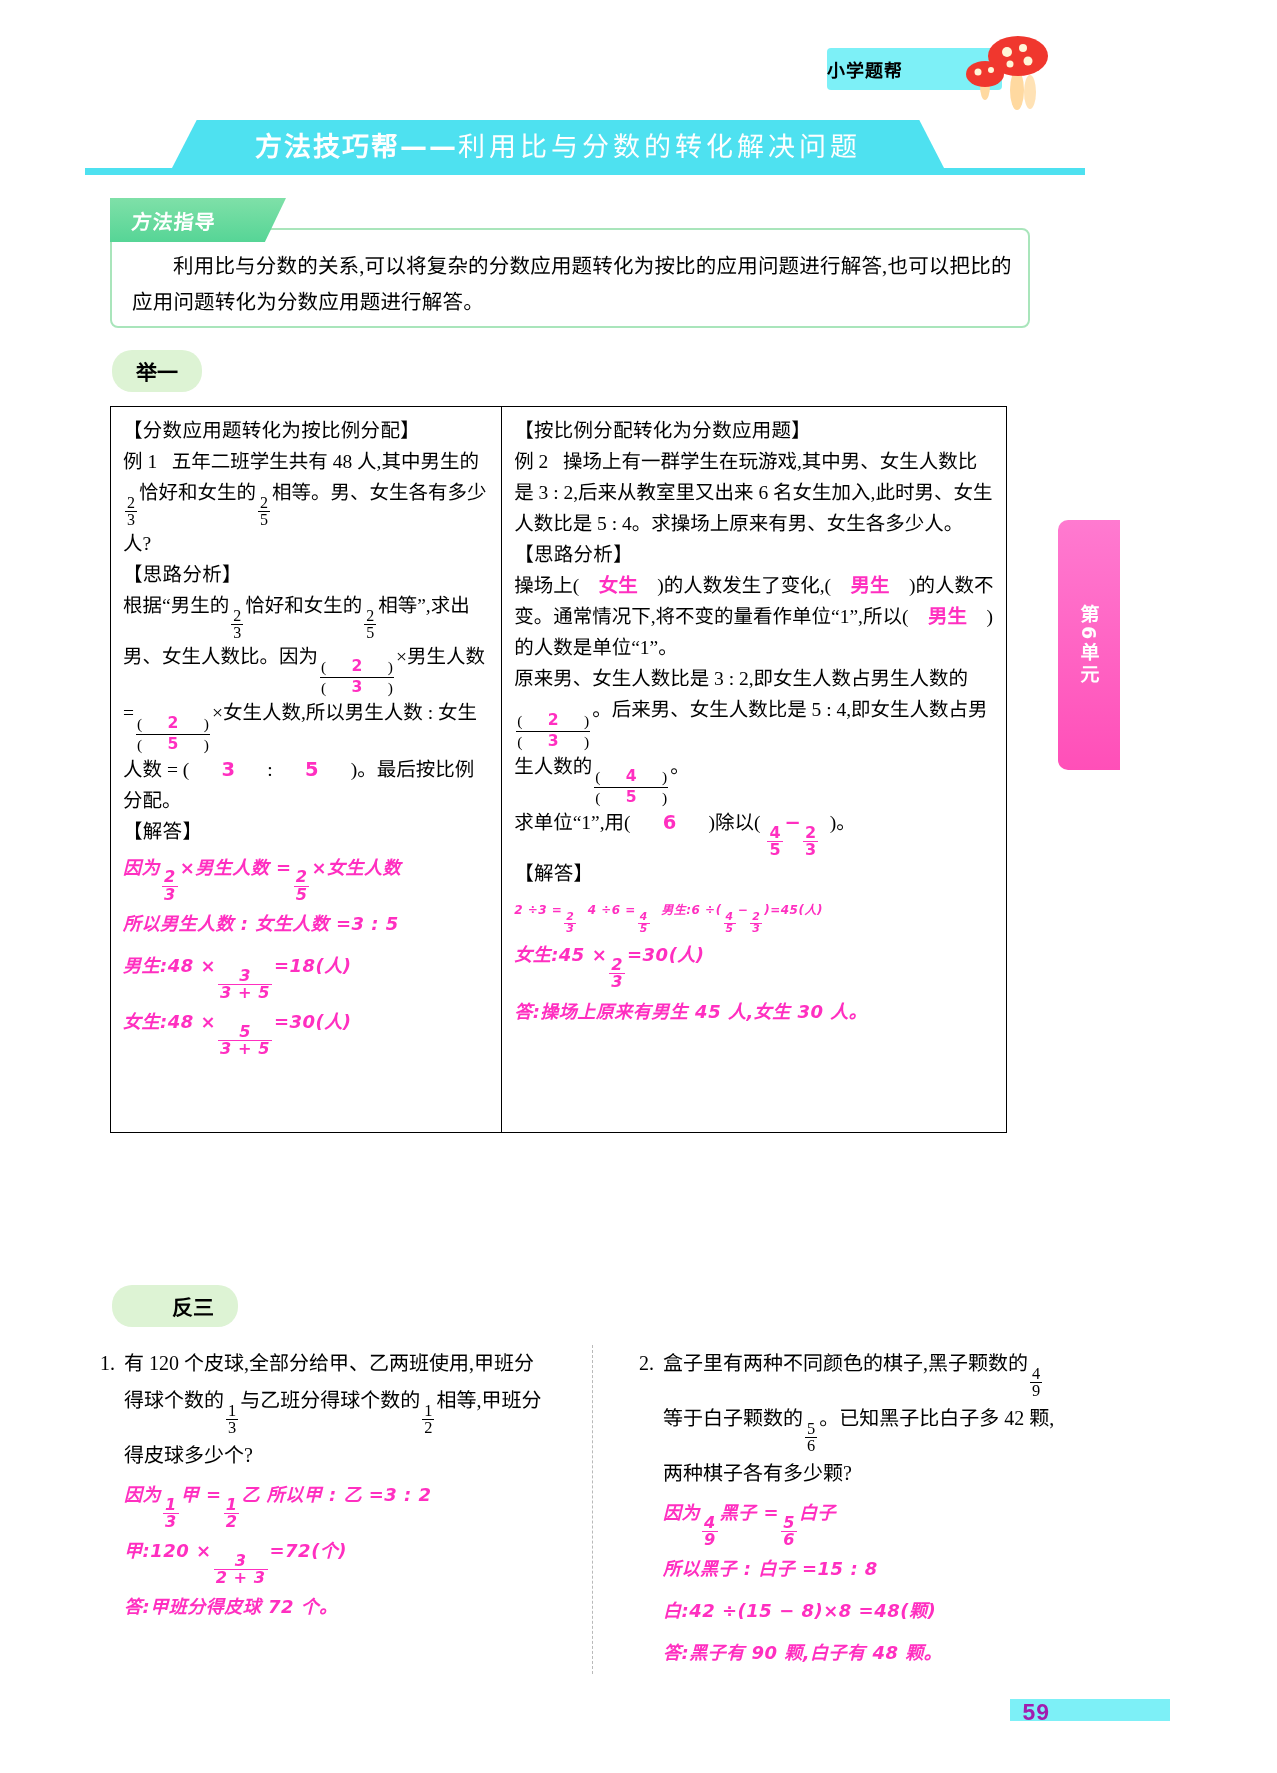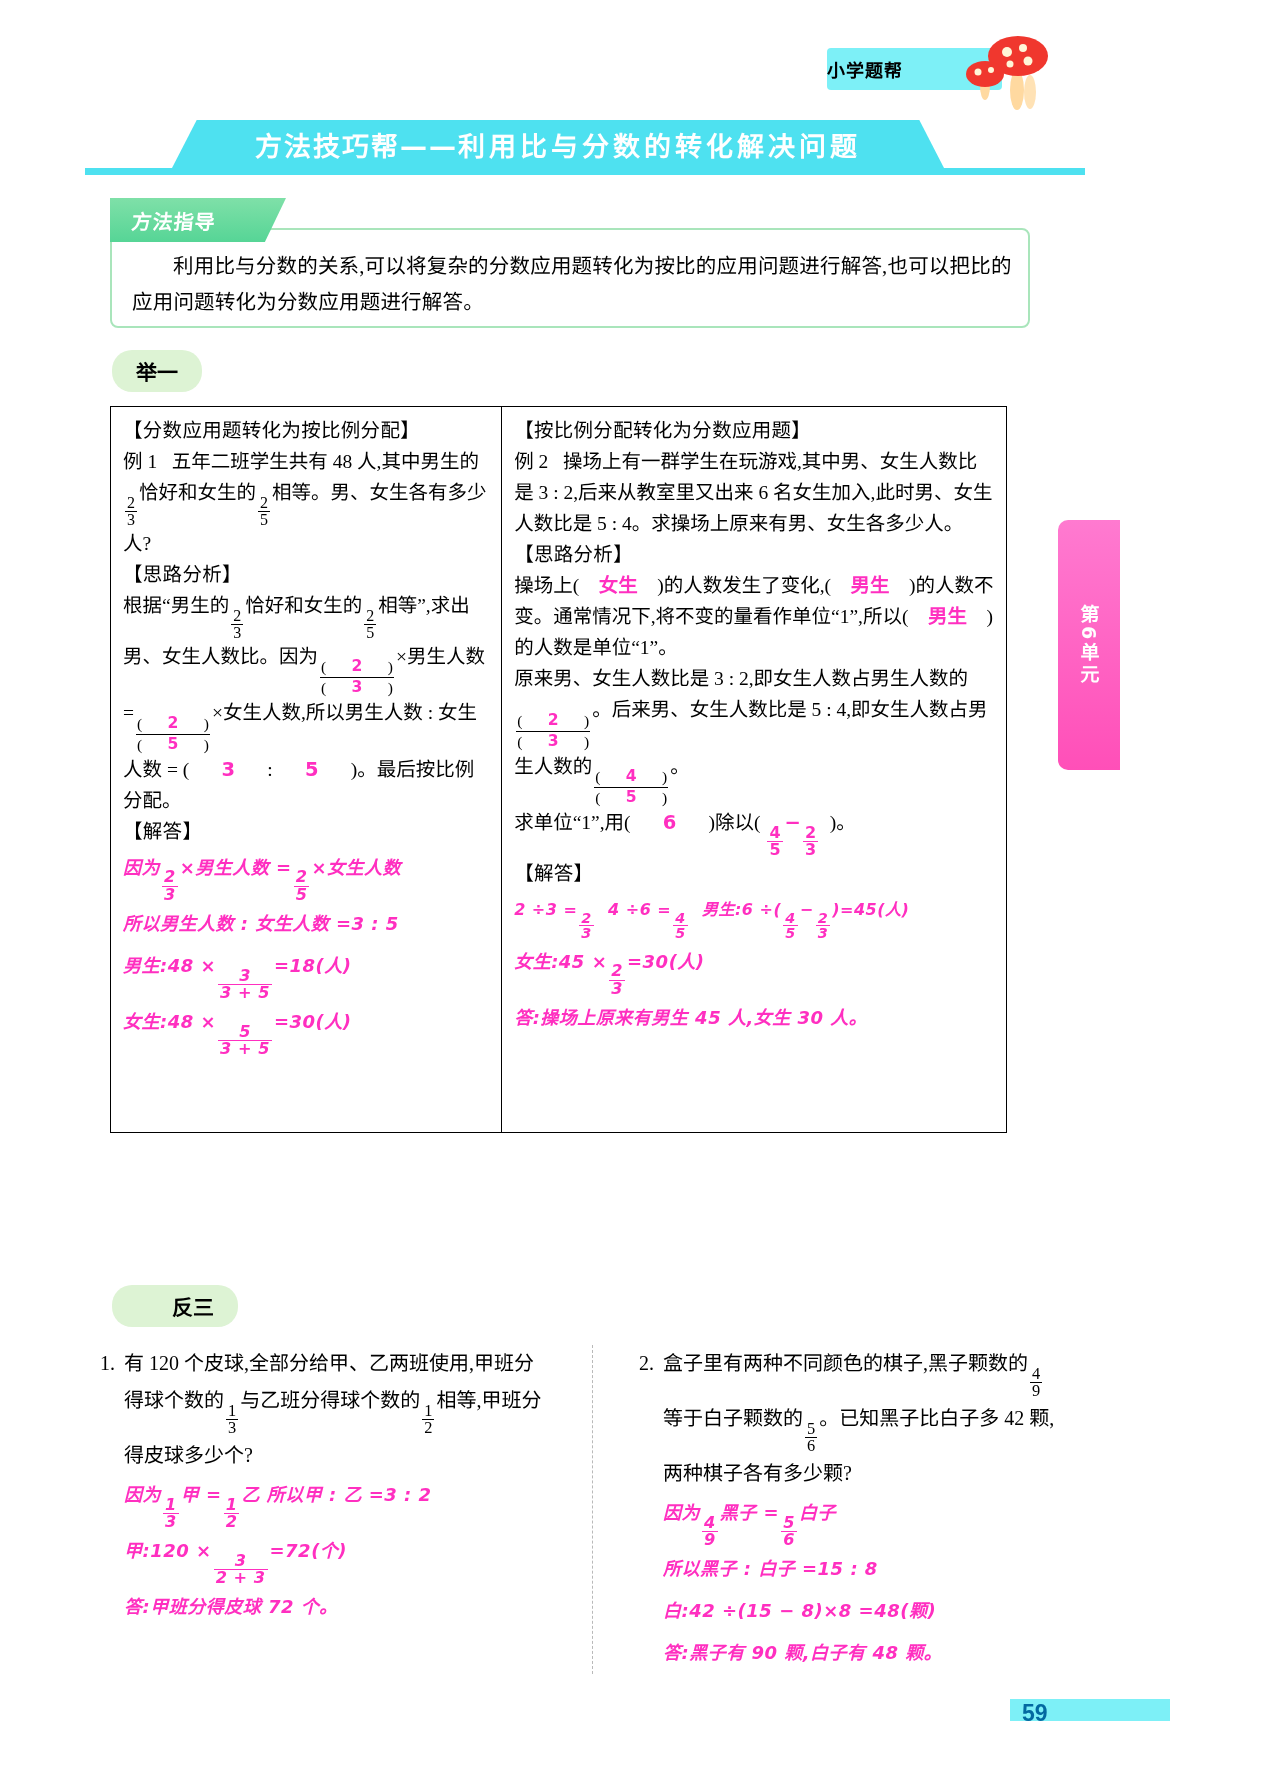--- a/index.html
+++ b/index.html
@@ -68,21 +68,21 @@
   }
   .banner-title {
     font-family: "DejaVu Sans", sans-serif;
     font-size: 27px;
     font-weight: bold;
     color: #ffffff;
     letter-spacing: 2px;
     white-space: nowrap;
   }
   .banner-title .sub {
-    font-weight: bold;
+    font-weight: normal;
     letter-spacing: 4px;
   }
 
   
   .guide-box {
     position: absolute;
     top: 228px;
     left: 110px;
     width: 920px;
     height: 100px;
@@ -181,21 +181,21 @@
   }
   .ans-line {
     color: #ff2fc0;
     font-family: "DejaVu Sans", sans-serif;
     font-weight: bold;
     font-size: 18px;
     line-height: 42px;
     font-style: italic;
     letter-spacing: 0.5px;
   }
-  .ans-line.small { font-size: 16px; }
+  .ans-line.small { font-size: 12px; }
 
   
   .frac {
     display: inline-flex;
     flex-direction: column;
     align-items: center;
     vertical-align: -0.55em;
     margin: 0 2px;
     line-height: 1;
     font-size: 0.82em;
@@ -280,24 +280,24 @@
     bottom: 52px;
     left: 1010px;
     width: 160px;
     height: 22px;
     background: #7df0f7;
   }
   .page-no {
     position: absolute;
     bottom: 46px;
     left: 1022px;
-    font-family: Liberation Sans, sans-serif;
+    font-family: Liberation Mono, monospace;
     font-size: 23px;
     font-weight: bold;
-    color: #0369a1;
+    color: #a21caf;
     text-align: right;
   }
 </style>
 </head>
 <body>
 
 <div class="brand-chip">
   <span class="brand-text">小学题帮</span>
 </div>
 <svg class="mushrooms" viewBox="0 0 130 80">

